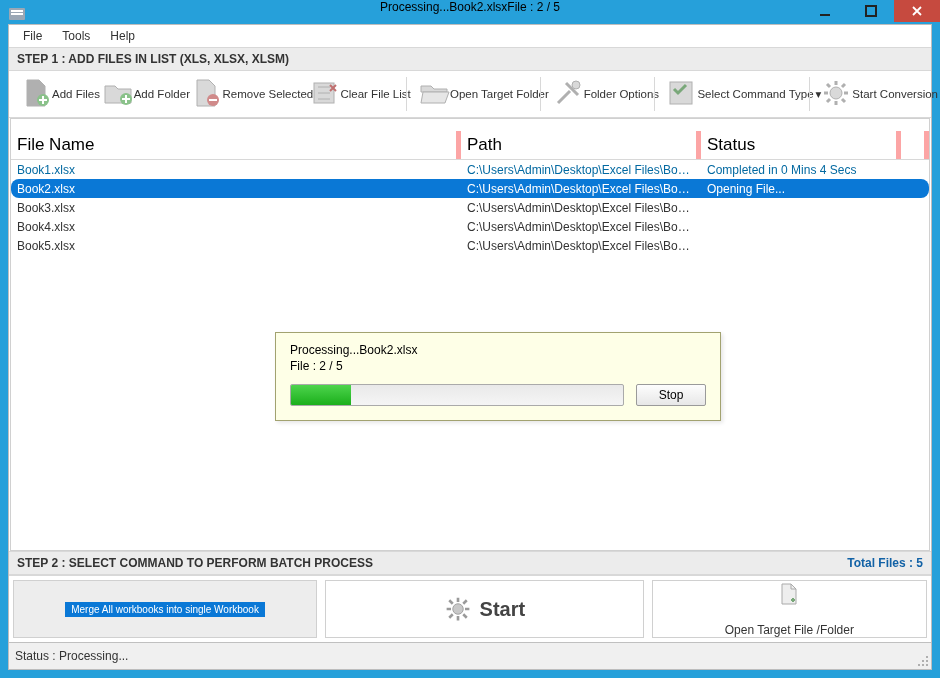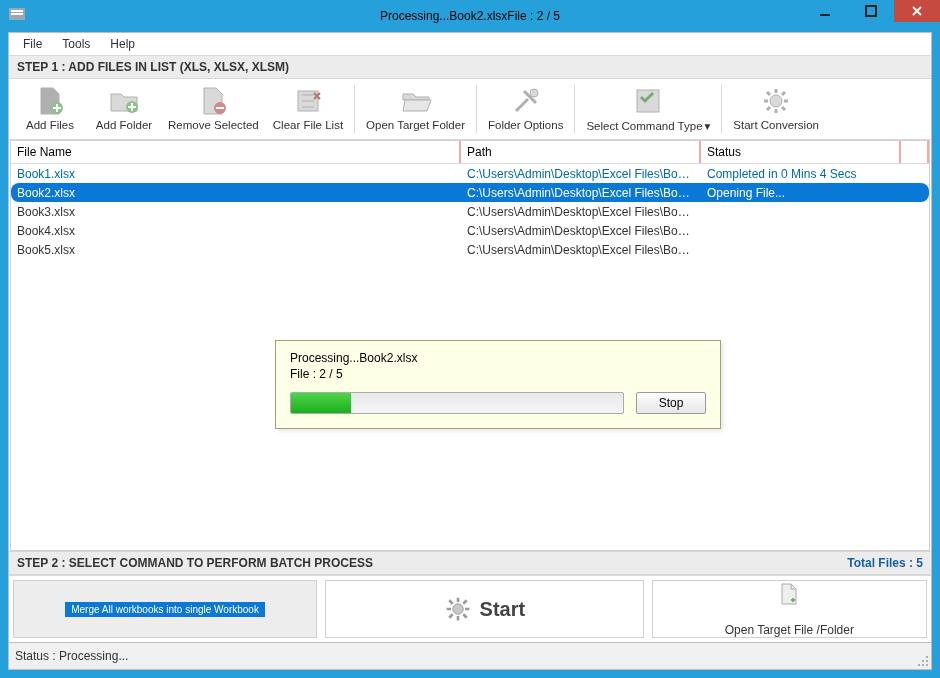--- a/index.html
+++ b/index.html
@@ -1,40 +1,40 @@
 <!DOCTYPE html>
 <html><head>
 <meta charset="utf-8">
 <style>
   html, body { margin:0; padding:0; font-family: "Segoe UI", Tahoma, sans-serif; font-size:12px; color:#333; background:#26A0DA; }
   .window { width:940px; height:678px; background:#26A0DA; display:flex; flex-direction:column; }
-  .titlebar { height:32px; display:flex; align-items:center; justify-content:center; position:relative; color:#000; }
+  .titlebar { height:24px; display:flex; align-items:flex-start; justify-content:center; position:relative; color:#000; }
   .titlebar .app-icon { position:absolute; left:8px; top:5px; width:18px; height:18px; }
   .titlebar .app-icon svg { width:18px; height:18px; }
   .titlebar .title-text { font-size:12px; }
   .window-controls { position:absolute; right:0; top:0; display:flex; }
   .win-btn { width:46px; height:22px; display:flex; align-items:center; justify-content:center; cursor:pointer; }
   .win-btn.close { background:#C64A3F; color:#fff; }
   .win-btn svg { display:block; }
   .client { margin:0 8px 8px 8px; background:#fff; flex:1; display:flex; flex-direction:column; border:1px solid #bdbdbd; position:relative; }
   .menubar { height:22px; display:flex; align-items:center; padding:0 4px; background:#fff;text-align:center; }
   .menu-item { padding:2px 10px; cursor:default; }
   .step-header { background:#ECECEC; padding:4px 8px; font-size:12px; font-weight:bold; color:#333; border-top:1px solid #d8d8d8; border-bottom:1px solid #d8d8d8; text-align:left; }
   .step-header.step2-row { display:flex; justify-content:space-between; align-items:center; }
   .total-files { font-weight:bold; color:#1262a6; font-size:12px; }
   .toolbar { display:flex; align-items:stretch; background:#fff; border-bottom:1px solid #d8d8d8; padding:2px 4px; }
-  .tool-btn { display:flex; flex-direction:column; align-items:center; justify-content:flex-start; padding:4px 6px; margin:0 0; cursor:pointer; border-right:1px solid transparent; border-left:1px solid transparent; min-width:60px; }
+  .tool-btn { display:flex; flex-direction:row; align-items:center; justify-content:flex-start; padding:4px 6px; margin:0 0; cursor:pointer; border-right:1px solid transparent; border-left:1px solid transparent; min-width:60px; }
   .tool-btn .ico { width:32px; height:32px; margin-bottom:2px; display:flex; align-items:center; justify-content:center; }
   .tool-btn .ico svg { width:32px; height:32px; }
   .tool-sep { width:1px; background:#d8d8d8; margin:4px 4px; }
   .tool-btn .lbl { font-size:11.5px; color:#333; text-align:center; white-space:nowrap; }
   .tool-btn .carets { display:inline-block; margin-left:2px; }
   .listview { flex:1; background:#fff; overflow:hidden; display:flex; flex-direction:column; border:1px solid #d0d0d0; margin:0 1px; }
   .lv-header { display:flex; background:#fff; border-bottom:1px solid #d8d8d8; }
-  .lv-header .col { padding:4px 6px; font-size:12px; color:#000; border-right:2px solid #fca5a5; box-sizing:border-box; }
+  .lv-header .col { padding:4px 6px; font-size:17px; color:#000; border-right:5px solid #fca5a5; box-sizing:border-box;margin-top:12px; }
   .lv-body { flex:1; overflow:auto; position:relative; }
   .lv-row { display:flex; height:19px; align-items:center; font-size:12px; position:relative;}
   .lv-body .lv-row:nth-child(odd){ }
   .lv-row.selected { background:#0A78D6; color:#fff;border-radius:8px; }
   .lv-row .cell { padding:1px 6px; white-space:nowrap; overflow:hidden; text-overflow:ellipsis; box-sizing:border-box; border-right:1px solid transparent; }
   .col-name  { width:450px; }
   .col-path  { width:240px; }
   .col-status{ width:200px; }
   .col-empty { flex:1; }
   .link-blue { color:#0369a1; }

